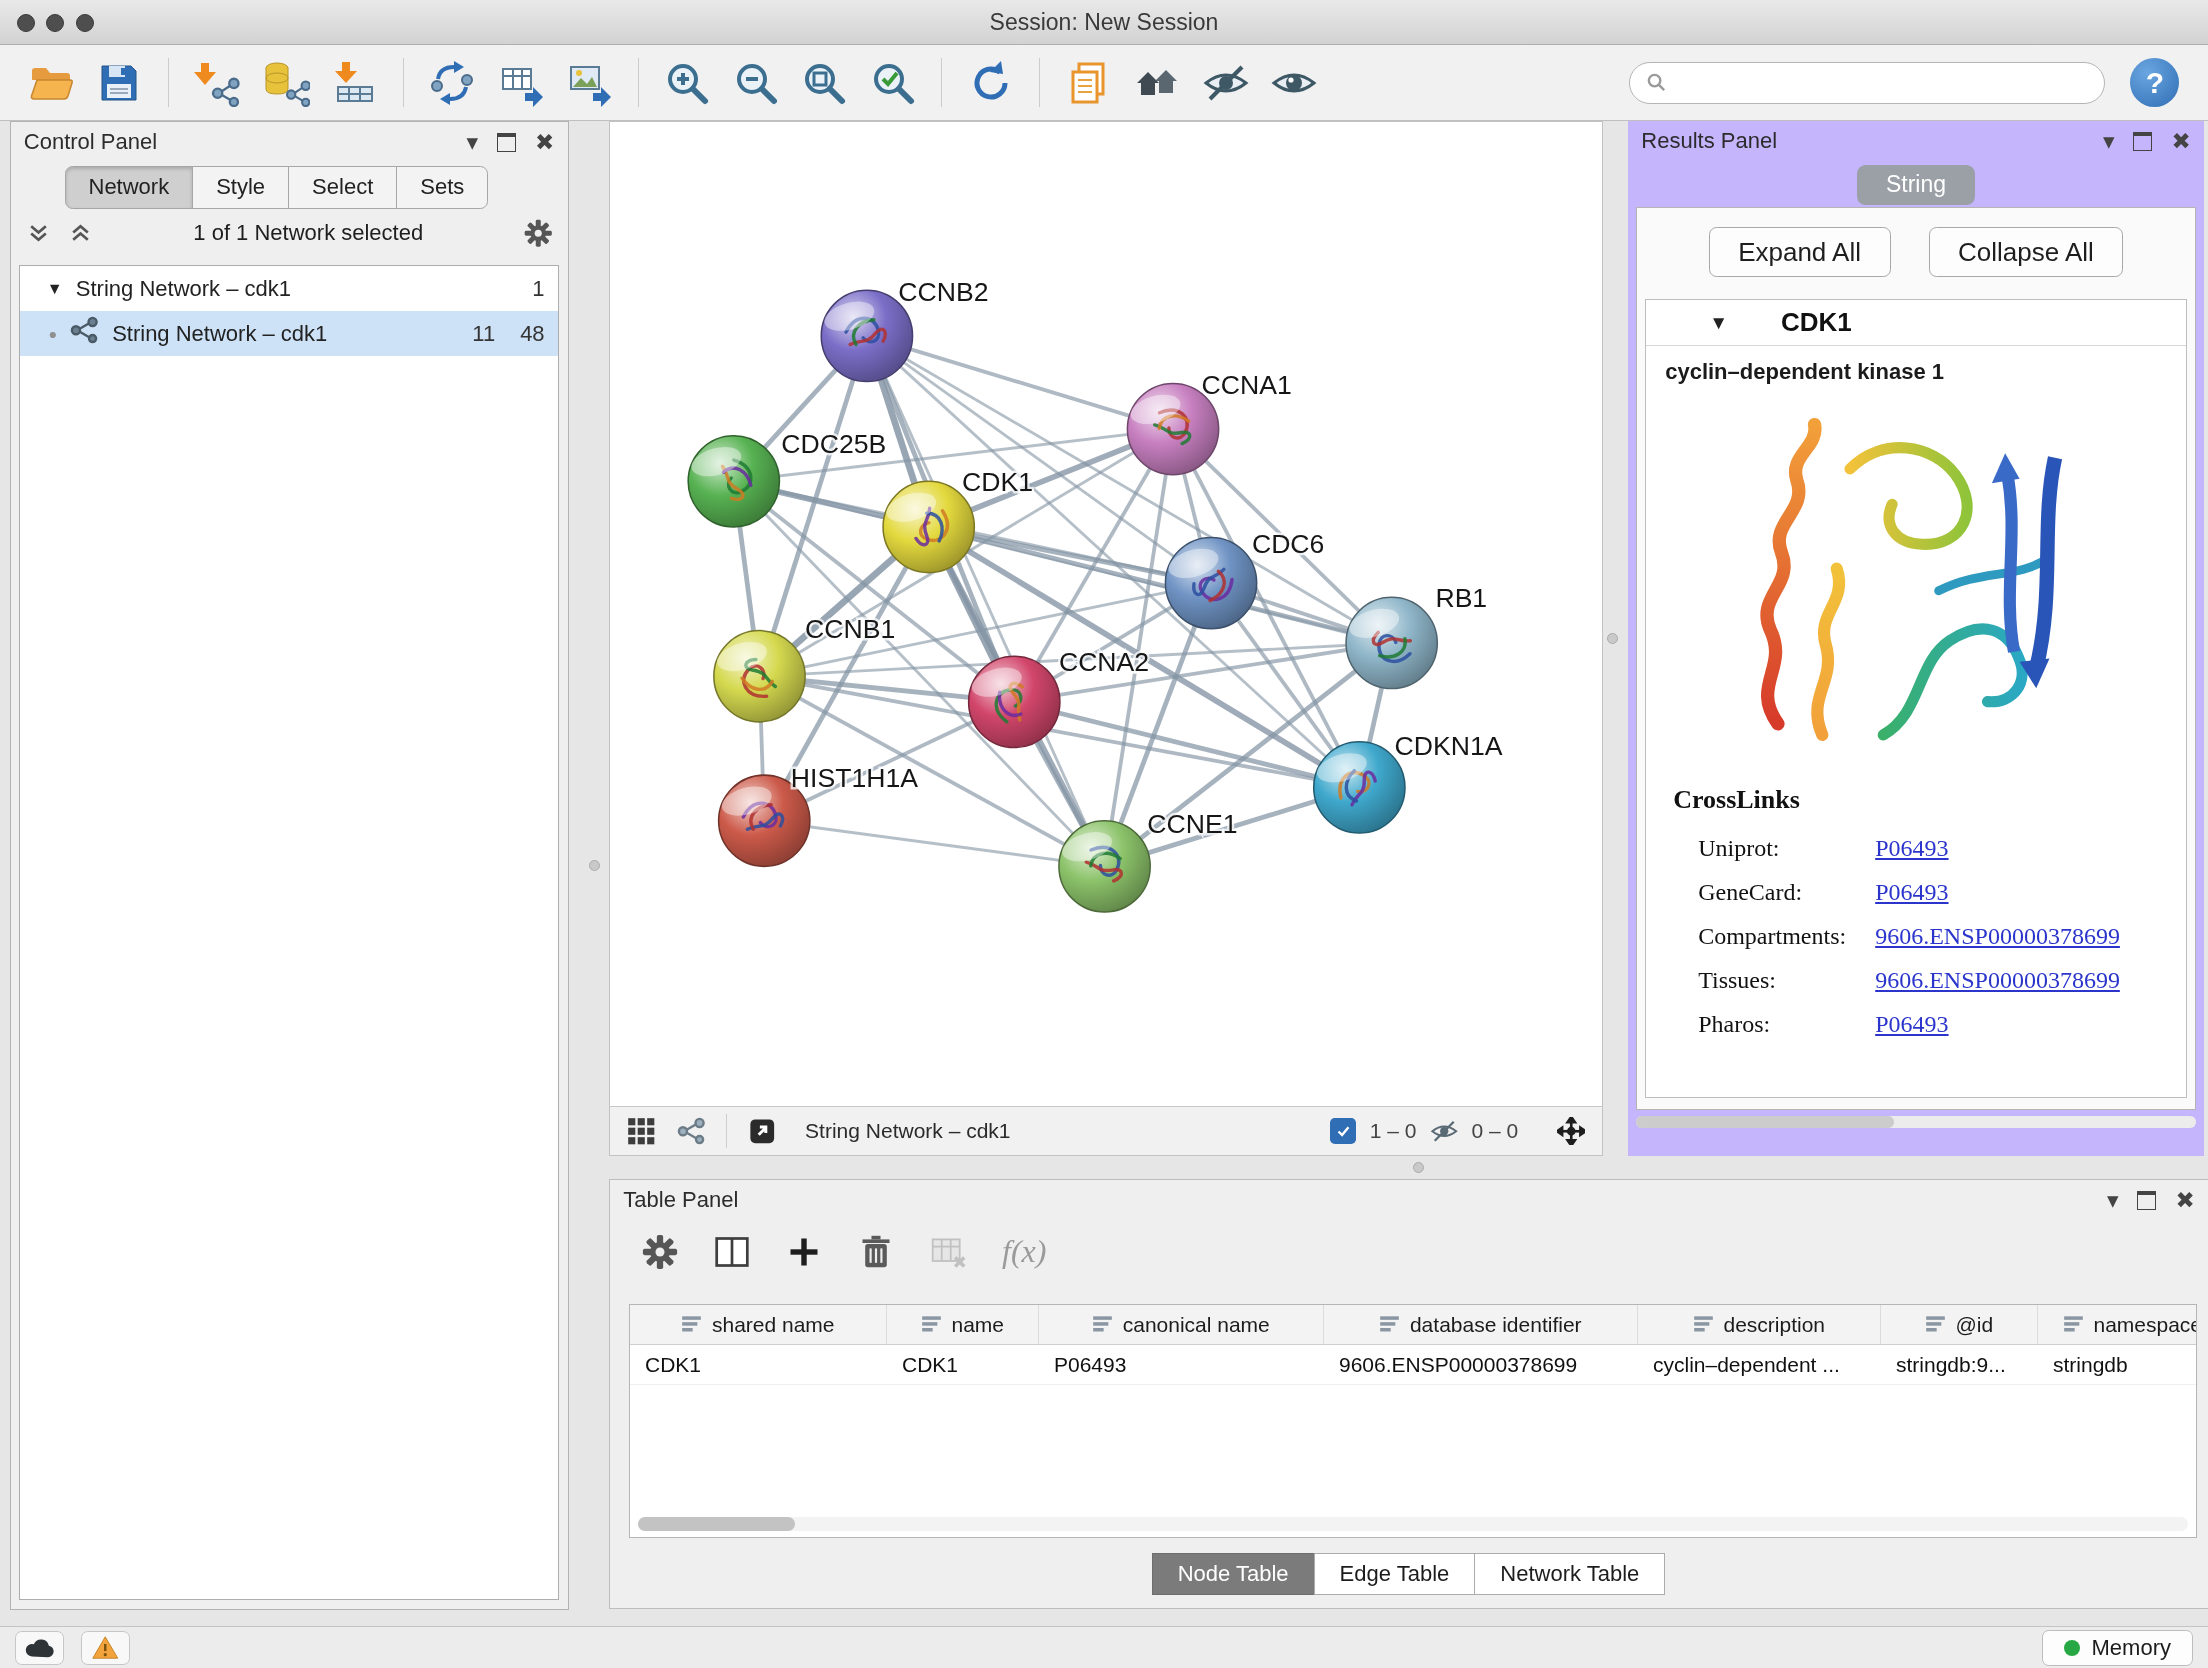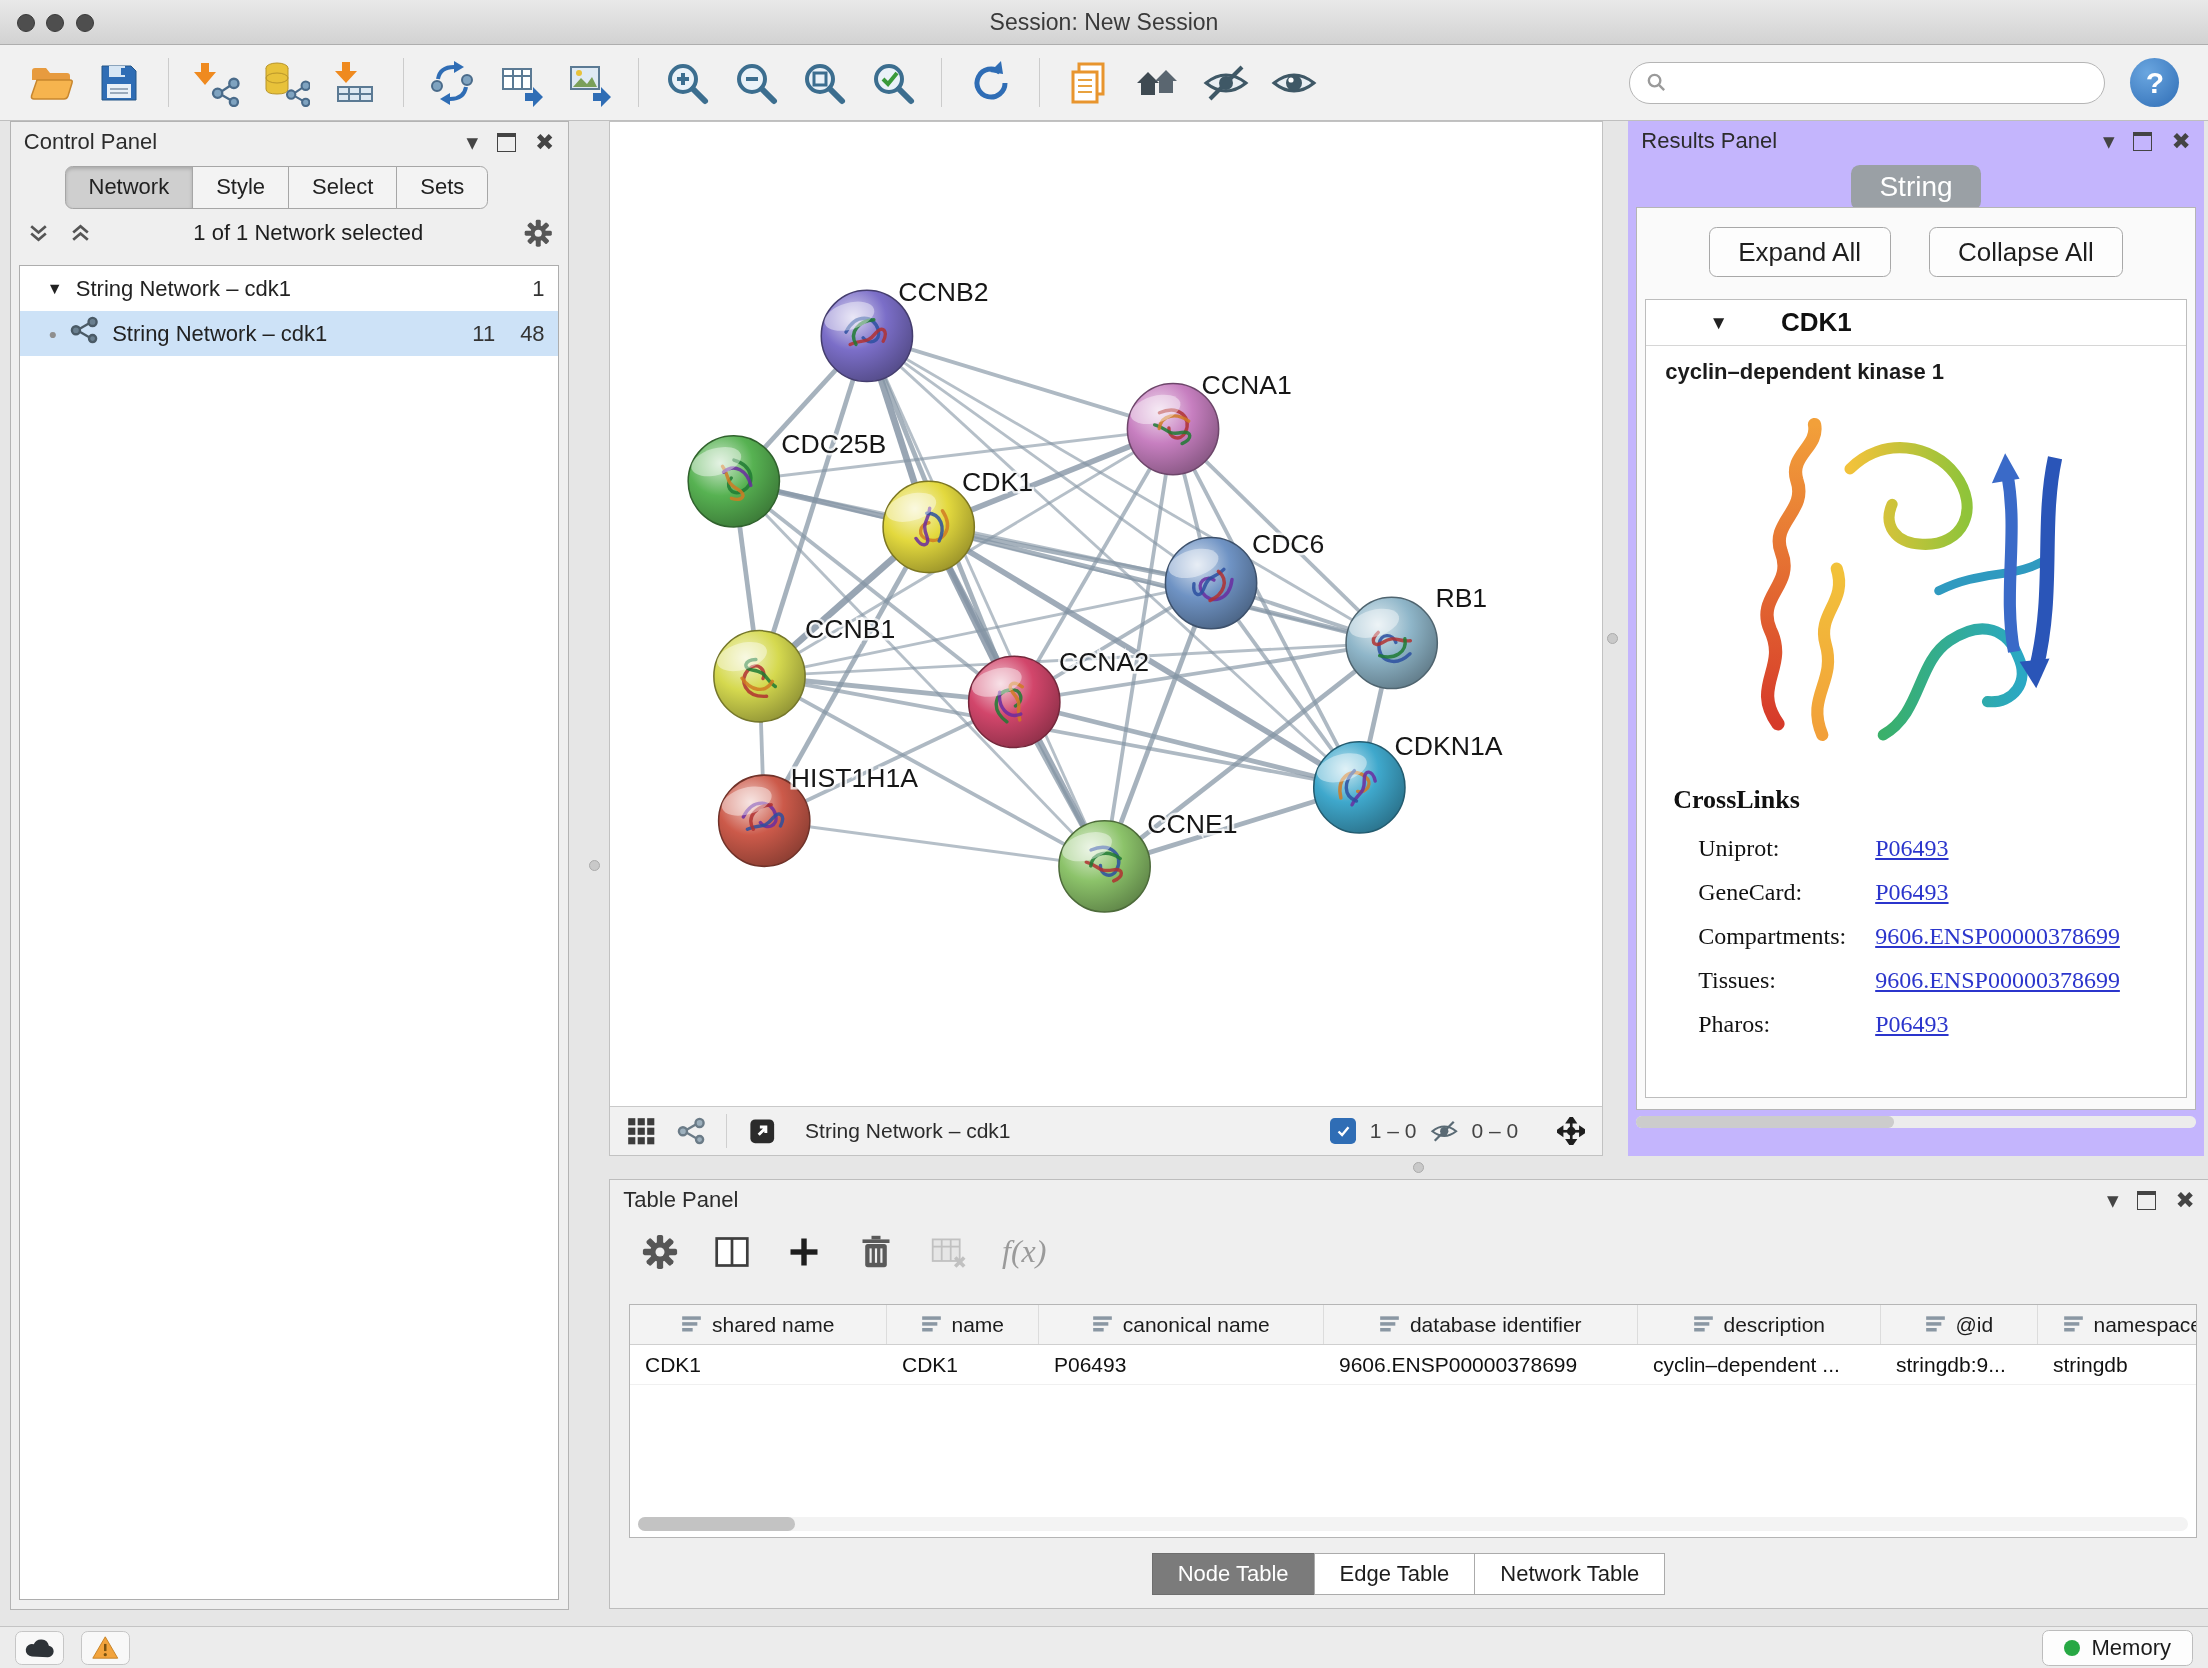--- a/index.html
+++ b/index.html
@@ -64,21 +64,21 @@
   .vt-sep { width:1px; height:34px; background:#cfcfcf; }
   .vt-title { font-size:21px; color:#2b2b2b; margin-left:7.6px; }
   .vt-right { margin-left:auto; display:flex; align-items:center; gap:13.3px; }
   .vt-count { font-size:21px; color:#444; }
   .checkbox { width:26px; height:26px; background:#2f6db5; border-radius:4.8px; display:flex; align-items:center; justify-content:center; }
   .checkbox svg { width:17px; height:17px; }
 
   
   .results-panel { position:absolute; left:1628px; top:121px; width:576px; height:1035px; background:#c4b5fd; }
   .string-badge { display:block; margin:3.8px auto 0; width:fit-content; padding:6.7px 28.5px; background:#9aa0a5;
-    color:#ffffff; font-size:28px; border-radius:8.6px; }
+    color:#ffffff; font-size:23px; border-radius:8.6px; }
   .results-box { position:absolute; left:7.6px; right:7.6px; top:86px; bottom:46px; background:#fafafa; border:1px solid #b5b5b5; }
   .rb-buttons { display:flex; justify-content:center; gap:38px; padding:19px 0 21px; }
   .rb-btn { padding:8.6px 28.5px; font-size:26px; background:#fdfdfd; border:1px solid #a8a8a8; border-radius:7.6px; color:#1e1e1e;text-align:right; }
   .protein-card { position:absolute; left:8.6px; right:8.6px; top:91px; bottom:11.4px; background:#ffffff; border:1px solid #bdbdbd; overflow:hidden; }
   .pc-header { height:46px; display:flex; align-items:center; border-bottom:1px solid #d6d6d6; }
   .pc-caret { font-size:19px; margin-left:63px; color:#222; }
   .pc-name { font-size:26px; font-weight:bold; margin-left:53px; color:#111; }
   .pc-desc { font-size:22px; padding:13.3px 0 0 19px; color:#1b1b1b;font-weight:bold; }
   .pc-ribbon { display:block; margin:5.7px auto 0; }
   .crosslinks { font-family:"Liberation Serif", serif; padding-left:27px; margin-top:21px; }

